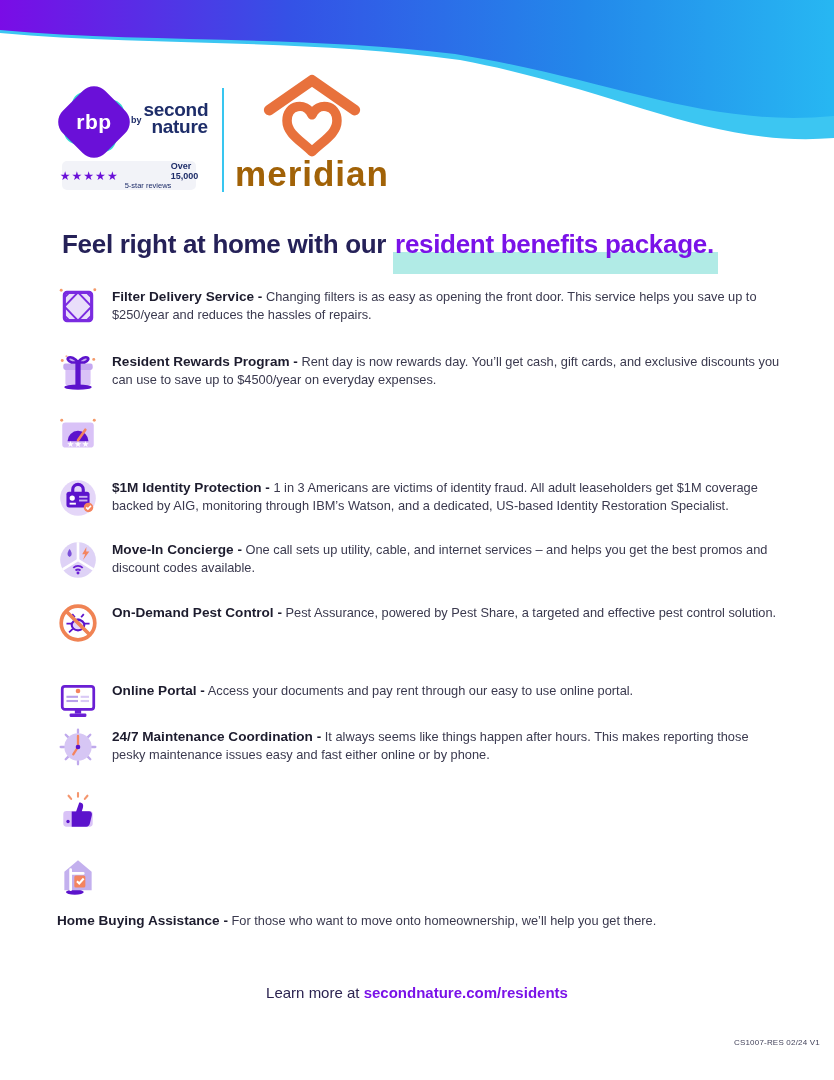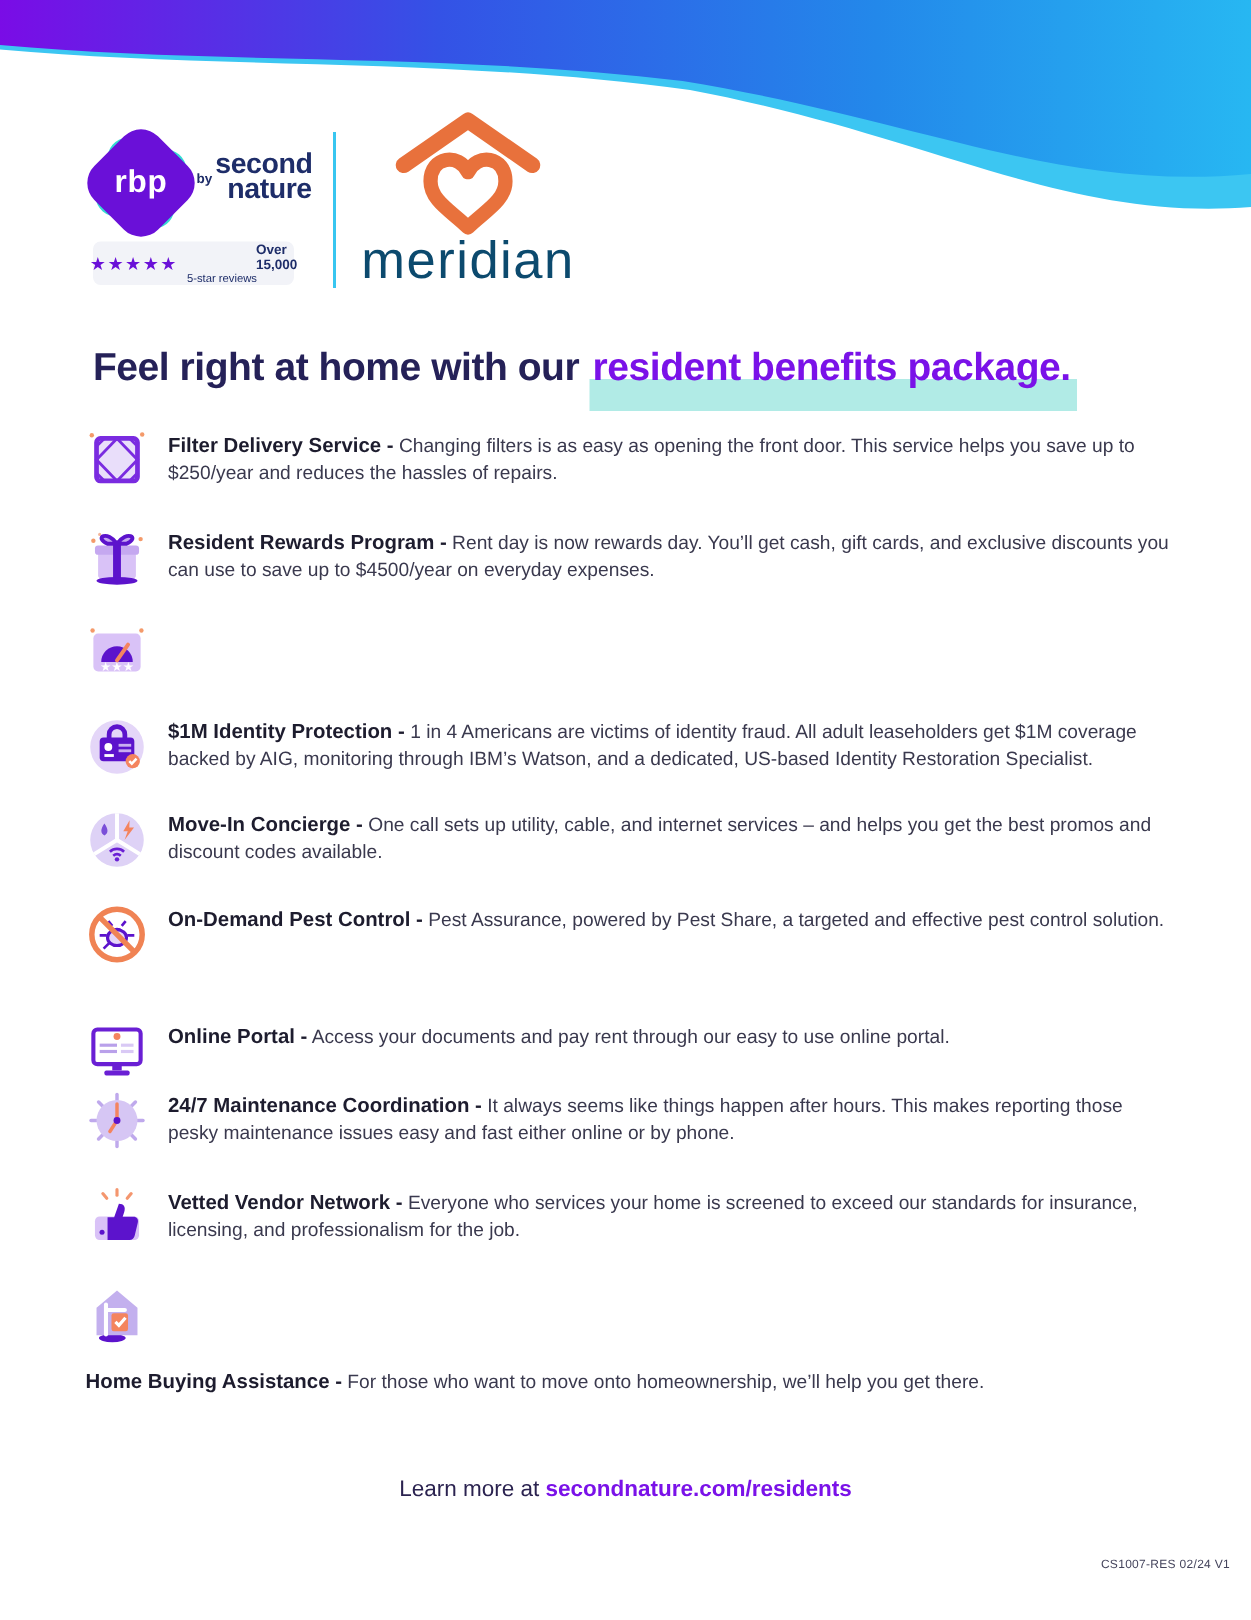--- a/index.html
+++ b/index.html
@@ -24,21 +24,21 @@
   .sn-wordmark .sn-lines span:last-child{margin-left:8px;}
   .reviews{position:absolute;left:62px;top:161px;width:134px;height:29px;background:#f2f3f8;
     border-radius:5px;display:flex;align-items:center;justify-content:center;gap:6px;}
   .stars{color:#6a10d8;font-size:12px;letter-spacing:1px;line-height:1;}
   .rev-text{display:flex;flex-direction:column;color:#1e2d69;line-height:1.15;}
   .rev-line1{font-size:9px;font-weight:bold;margin-left:46px;}
   .rev-line2{font-size:7.5px;}
   .logo-divider{position:absolute;left:222px;top:88px;width:2px;height:104px;background:#38c6f0;}
   .meridian{position:absolute;left:232px;top:72px;width:160px;text-align:center;}
   .meridian svg{display:block;margin:0 auto;}
-  .meridian-name{display:block;font-size:35px;letter-spacing:1px;color:#0c4a6e;font-weight:400;margin-top:-6px;}
+  .meridian-name{display:block;font-size:35px;letter-spacing:1px;color:#a16207;font-weight:700;margin-top:-6px;}
   
   .headline{position:absolute;left:62px;top:229px;margin:0;font-size:26px;letter-spacing:-.3px;
     font-weight:600;color:#252158;white-space:nowrap;}
   .headline .hl{font-weight:800;color:#7a12e8;
     background:linear-gradient(to bottom,transparent 52%,#b1ebe6 52%);
     padding:0 4px 15px 2px;}
   
   .benefits{position:absolute;inset:0;}
   .benefit-row{position:absolute;left:57px;width:724px;display:flex;gap:13px;align-items:flex-start;}
   .benefit-row:nth-of-type(1){top:286px;}
@@ -153,21 +153,21 @@
             <path d="M15 15 v-3 a5 5 0 0 1 10 0 v3" fill="none" stroke="#5c13cc" stroke-width="3"></path>
             <rect x="9" y="14" width="22" height="15" rx="2.5" fill="#5c13cc"></rect>
             <circle cx="14.5" cy="20" r="2.5" fill="#ffffff"></circle>
             <rect x="12" y="24.5" width="6" height="1.8" fill="#ffffff"></rect>
             <rect x="21" y="18" width="8" height="1.8" fill="#c9aef0"></rect>
             <rect x="21" y="21.5" width="8" height="1.8" fill="#c9aef0"></rect>
             <circle cx="30" cy="29" r="4.5" fill="#f4845f"></circle>
             <path d="M27.8 29 l1.6 1.6 l3-3.2" stroke="#ffffff" stroke-width="1.6" fill="none"></path>
           </svg>
         </span>
-      <p class="benefit-text"><b class="benefit-title">$1M Identity Protection -</b> <span class="benefit-desc">1 in 4 Americans are victims of identity fraud. All adult leaseholders get $1M coverage backed by AIG, monitoring through IBM’s Watson, and a dedicated, US-based Identity Restoration Specialist.</span></p>
+      <p class="benefit-text"><b class="benefit-title">$1M Identity Protection -</b> <span class="benefit-desc">1 in 3 Americans are victims of identity fraud. All adult leaseholders get $1M coverage backed by AIG, monitoring through IBM’s Watson, and a dedicated, US-based Identity Restoration Specialist.</span></p>
     </div>
       <div class="benefit-row">
       <span class="benefit-icon">
           <svg viewBox="0 0 40 40">
             <circle cx="20" cy="20" r="17" fill="#ded2f6"></circle>
             <line x1="20" y1="20" x2="20" y2="3" stroke="#ffffff" stroke-width="2.5"></line>
             <line x1="20" y1="20" x2="5.5" y2="29" stroke="#ffffff" stroke-width="2.5"></line>
             <line x1="20" y1="20" x2="34.5" y2="29" stroke="#ffffff" stroke-width="2.5"></line>
             <path d="M12 9.5 c-2.6 3.6 -2.6 6.2 0 7.6 c2.6 -1.4 2.6 -4 0 -7.6" fill="#7a4fd8"></path>
             <polygon points="28,7.5 24,14.5 26.8,14.5 24.8,20 30.8,12 27.8,12" fill="#f4845f"></polygon>
@@ -231,21 +231,20 @@
             <g stroke="#f4966e" stroke-width="2" stroke-linecap="round">
               <line x1="20" y1="5.5" x2="20" y2="2"></line>
               <line x1="13.5" y1="7.5" x2="11" y2="4.5"></line>
               <line x1="26.5" y1="7.5" x2="29" y2="4.5"></line>
             </g>
             <rect x="6" y="19" width="28" height="15" rx="3" fill="#d9c2f7"></rect>
             <circle cx="10.5" cy="29" r="1.6" fill="#5c13cc"></circle>
             <path d="M14 34 V19.5 h4.2 l3-8.5 c3.2 0 4.4 2 3.4 5.2 l-1 3 h6.8 c2.2 0 3.3 1.6 2.8 3.8 l-1.9 8 c-.4 1.8 -1.6 3 -3.4 3 Z" fill="#5c13cc"></path>
           </svg>
         </span>
-      <p class="benefit-text"><b class="benefit-title">Vetted Vendor Network -</b> <span class="benefit-desc">Everyone who services your home is screened to exceed our standards for insurance, licensing, and professionalism for the job.</span></p>
     </div>
       <div class="benefit-row">
       <span class="benefit-icon">
           <svg viewBox="0 0 40 40">
             <ellipse cx="17" cy="35.3" rx="8.5" ry="2.6" fill="#5c13cc"></ellipse>
             <path d="M7 16 L20 5 L33 16 V33.5 H7 Z" fill="#c3b0ee"></path>
             <path d="M13 33 V14 M13 17.5 H25" stroke="#ffffff" stroke-width="2.6" stroke-linecap="round"></path>
             <rect x="16.5" y="19.5" width="10.5" height="11.5" rx="1.5" fill="#f4845f"></rect>
             <path d="M19 25 l2.2 2.2 l4.2 -4.8" stroke="#ffffff" stroke-width="2" fill="none"></path>
           </svg>

